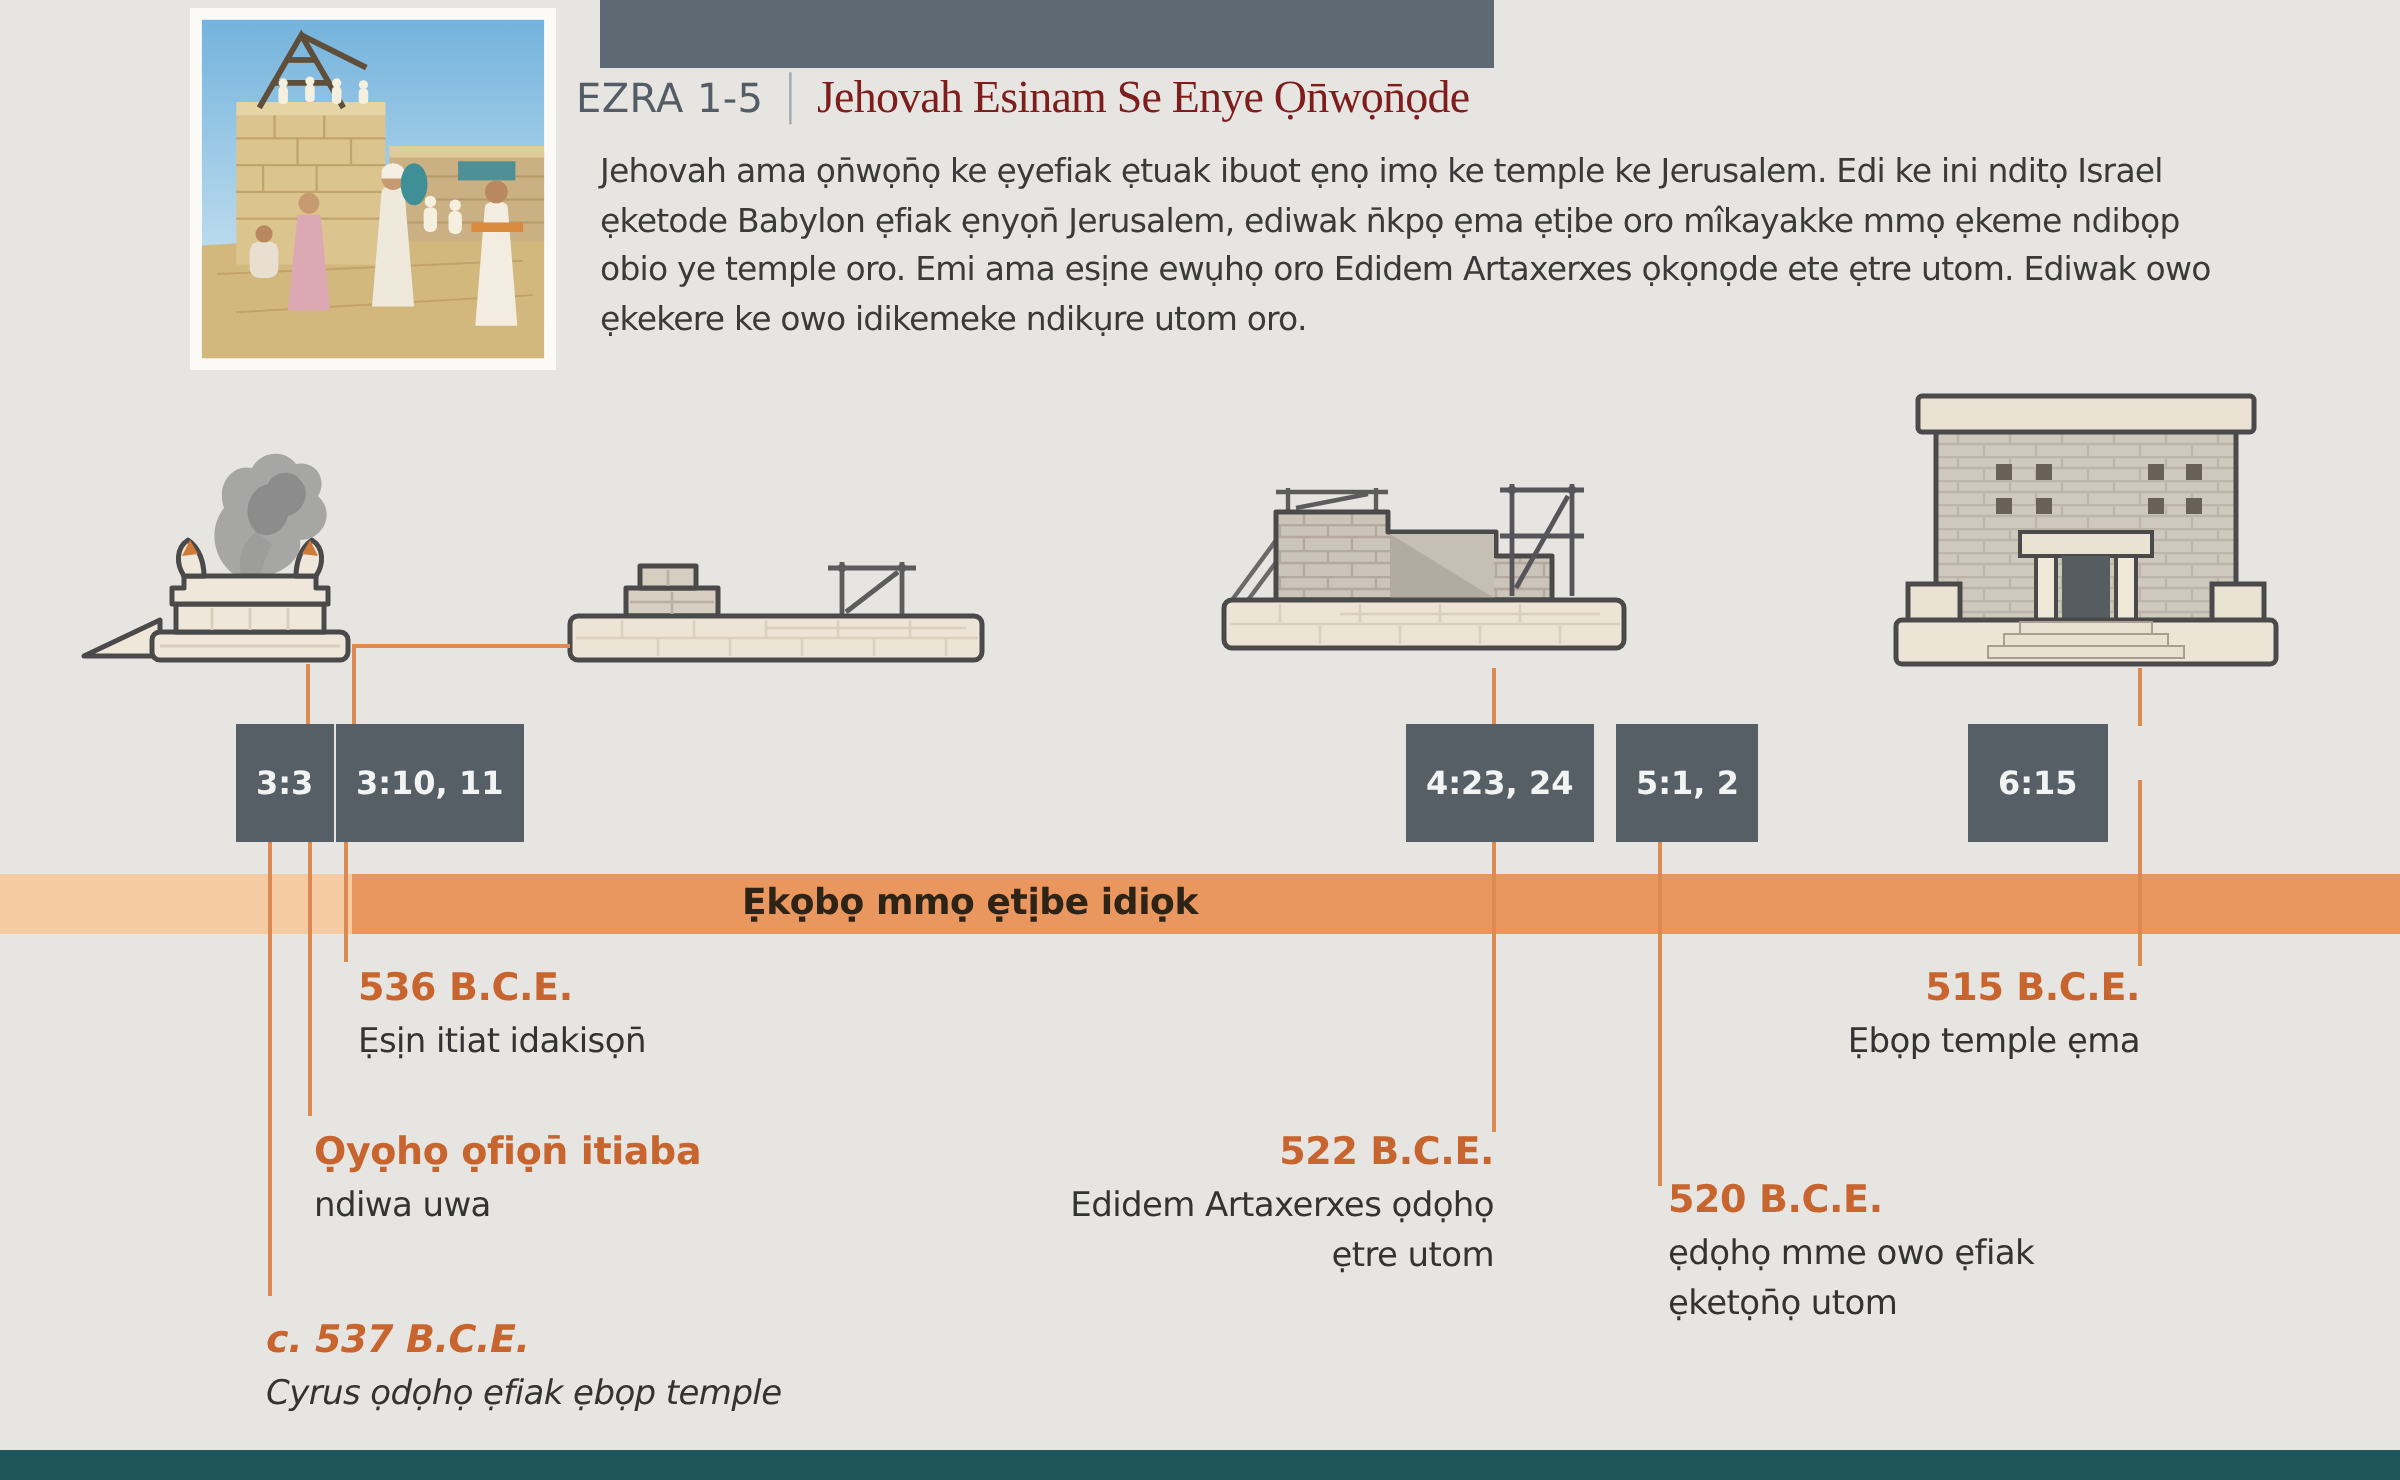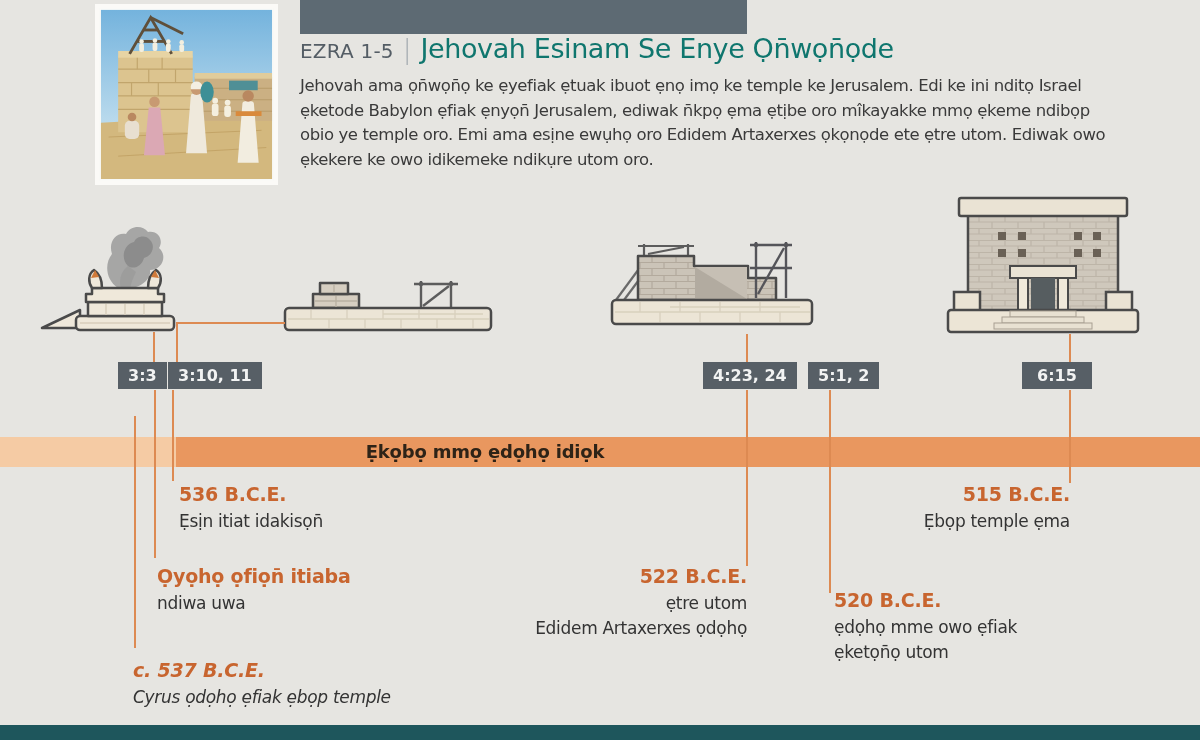--- a/index.html
+++ b/index.html
@@ -2,30 +2,30 @@
 <html><head>
 <meta charset="utf-8">
 <style>
   html,body{margin:0;padding:0;}
   .canvas{position:relative;width:1200px;height:740px;background:#e6e5e1;overflow:hidden;
           font-family:"DejaVu Sans","Liberation Sans",sans-serif;color:#333;}
   .abs{position:absolute;}
   .topbar{position:absolute;left:300px;top:0;width:447px;height:34px;background:#5d6a73;}
   .footer{position:absolute;left:0;top:725px;width:1200px;height:15px;background:#1e565c;}
   .painting{position:absolute;left:95px;top:4px;width:183px;height:181px;display:block;}
-  .title-row{position:absolute;left:300px;top:33px;display:flex;align-items:baseline;white-space:nowrap;}
+  .title-row{position:absolute;left:288px;top:33px;display:flex;align-items:baseline;white-space:nowrap;}
   .ref{font-size:20px;color:#545d65;letter-spacing:0.2px;}
   .divider{font-size:26px;color:#a3abb0;margin:0 9px;font-weight:200;}
-  .ttl{font-size:27px;color:#0f766e;letter-spacing:-0.4px;}
+  .ttl{font-size:23px;color:#7f1d1d;letter-spacing:-0.4px;font-family:Liberation Serif, serif;}
   .intro{position:absolute;left:300px;top:74px;width:820px;font-size:16.5px;line-height:24.5px;
          color:#3a3a3a;letter-spacing:-0.4px;margin:0;}
   .line{position:absolute;width:2px;background:#dd8a52;}
   .lineh{position:absolute;height:2px;background:#dd8a52;}
   .chip{position:absolute;top:362px;background:#575f66;color:#f2f3f3;font-size:16px;font-weight:bold;
-        padding:4px 10px;line-height:19px;white-space:nowrap;}
+        padding:20px 10px;line-height:19px;white-space:nowrap;}
   .band-light{position:absolute;left:0;top:437px;width:176px;height:30px;background:#f5cba4;}
   .band-dark{position:absolute;left:176px;top:437px;width:1024px;height:30px;background:#e9975f;}
   .band-label{position:absolute;left:175px;top:437px;width:620px;height:30px;line-height:30px;
               text-align:center;font-weight:bold;font-size:18px;color:#2e2317;letter-spacing:-0.2px;}
   .event{position:absolute;white-space:nowrap;}
   .event .date{font-size:19px;font-weight:bold;color:#c8652f;margin-bottom:4px;line-height:21px;letter-spacing:-0.2px;}
   .event .ln{font-size:17px;line-height:24.5px;color:#333;letter-spacing:-0.3px;}
   .event-right{text-align:right;}
   svg{display:block;}
   .painting{border:4px solid #fbfaf7;box-sizing:border-box;}
@@ -252,47 +252,47 @@
   <div class="band-light"></div>
   <div class="band-dark"></div>
 
   <div class="line" style="left:134px;top:416px;height:232px;"></div>
   <div class="line" style="left:154px;top:390px;height:168px;"></div>
   <div class="line" style="left:172px;top:390px;height:91px;"></div>
   <div class="line" style="left:746px;top:390px;height:176px;"></div>
   <div class="line" style="left:829px;top:390px;height:203px;"></div>
   <div class="line" style="left:1069px;top:390px;height:93px;"></div>
 
-  <div class="band-label">Ẹkọbọ mmọ ẹdọhọ idiọk</div>
+  <div class="band-label">Ẹkọbọ mmọ ẹtịbe idiọk</div>
 
   <div class="chip" style="left:118px;">3:3</div>
   <div class="chip" style="left:168px;">3:10, 11</div>
   <div class="chip" style="left:703px;">4:23, 24</div>
   <div class="chip" style="left:808px;">5:1, 2</div>
-  <div class="chip" style="left:1022px;padding:4px 15px;">6:15</div>
+  <div class="chip" style="left:984px;padding:20px 15px;">6:15</div>
 
   <div class="event" style="left:179px;top:484px;">
     <div class="date">536 B.C.E.</div>
     <div class="ln">Ẹsịn itiat idakisọn̄</div>
   </div>
 
   <div class="event" style="left:157px;top:566px;">
     <div class="date">Ọyọhọ ọfiọn̄ itiaba</div>
     <div class="ln">ndiwa uwa</div>
   </div>
 
   <div class="event" style="left:133px;top:660px;font-style:italic;">
     <div class="date">c. 537 B.C.E.</div>
     <div class="ln">Cyrus ọdọhọ ẹfiak ẹbọp temple</div>
   </div>
 
   <div class="event event-right" style="left:507px;top:566px;width:240px;">
     <div class="date">522 B.C.E.</div>
+    <div class="ln">Edidem Artaxerxes ọdọhọ</div>
     <div class="ln">ẹtre utom</div>
-    <div class="ln">Edidem Artaxerxes ọdọhọ</div>
   </div>
 
   <div class="event" style="left:834px;top:590px;">
     <div class="date">520 B.C.E.</div>
     <div class="ln">ẹdọhọ mme owo ẹfiak</div>
     <div class="ln">ẹketọn̄ọ utom</div>
   </div>
 
   <div class="event event-right" style="left:840px;top:484px;width:230px;">
     <div class="date">515 B.C.E.</div>

